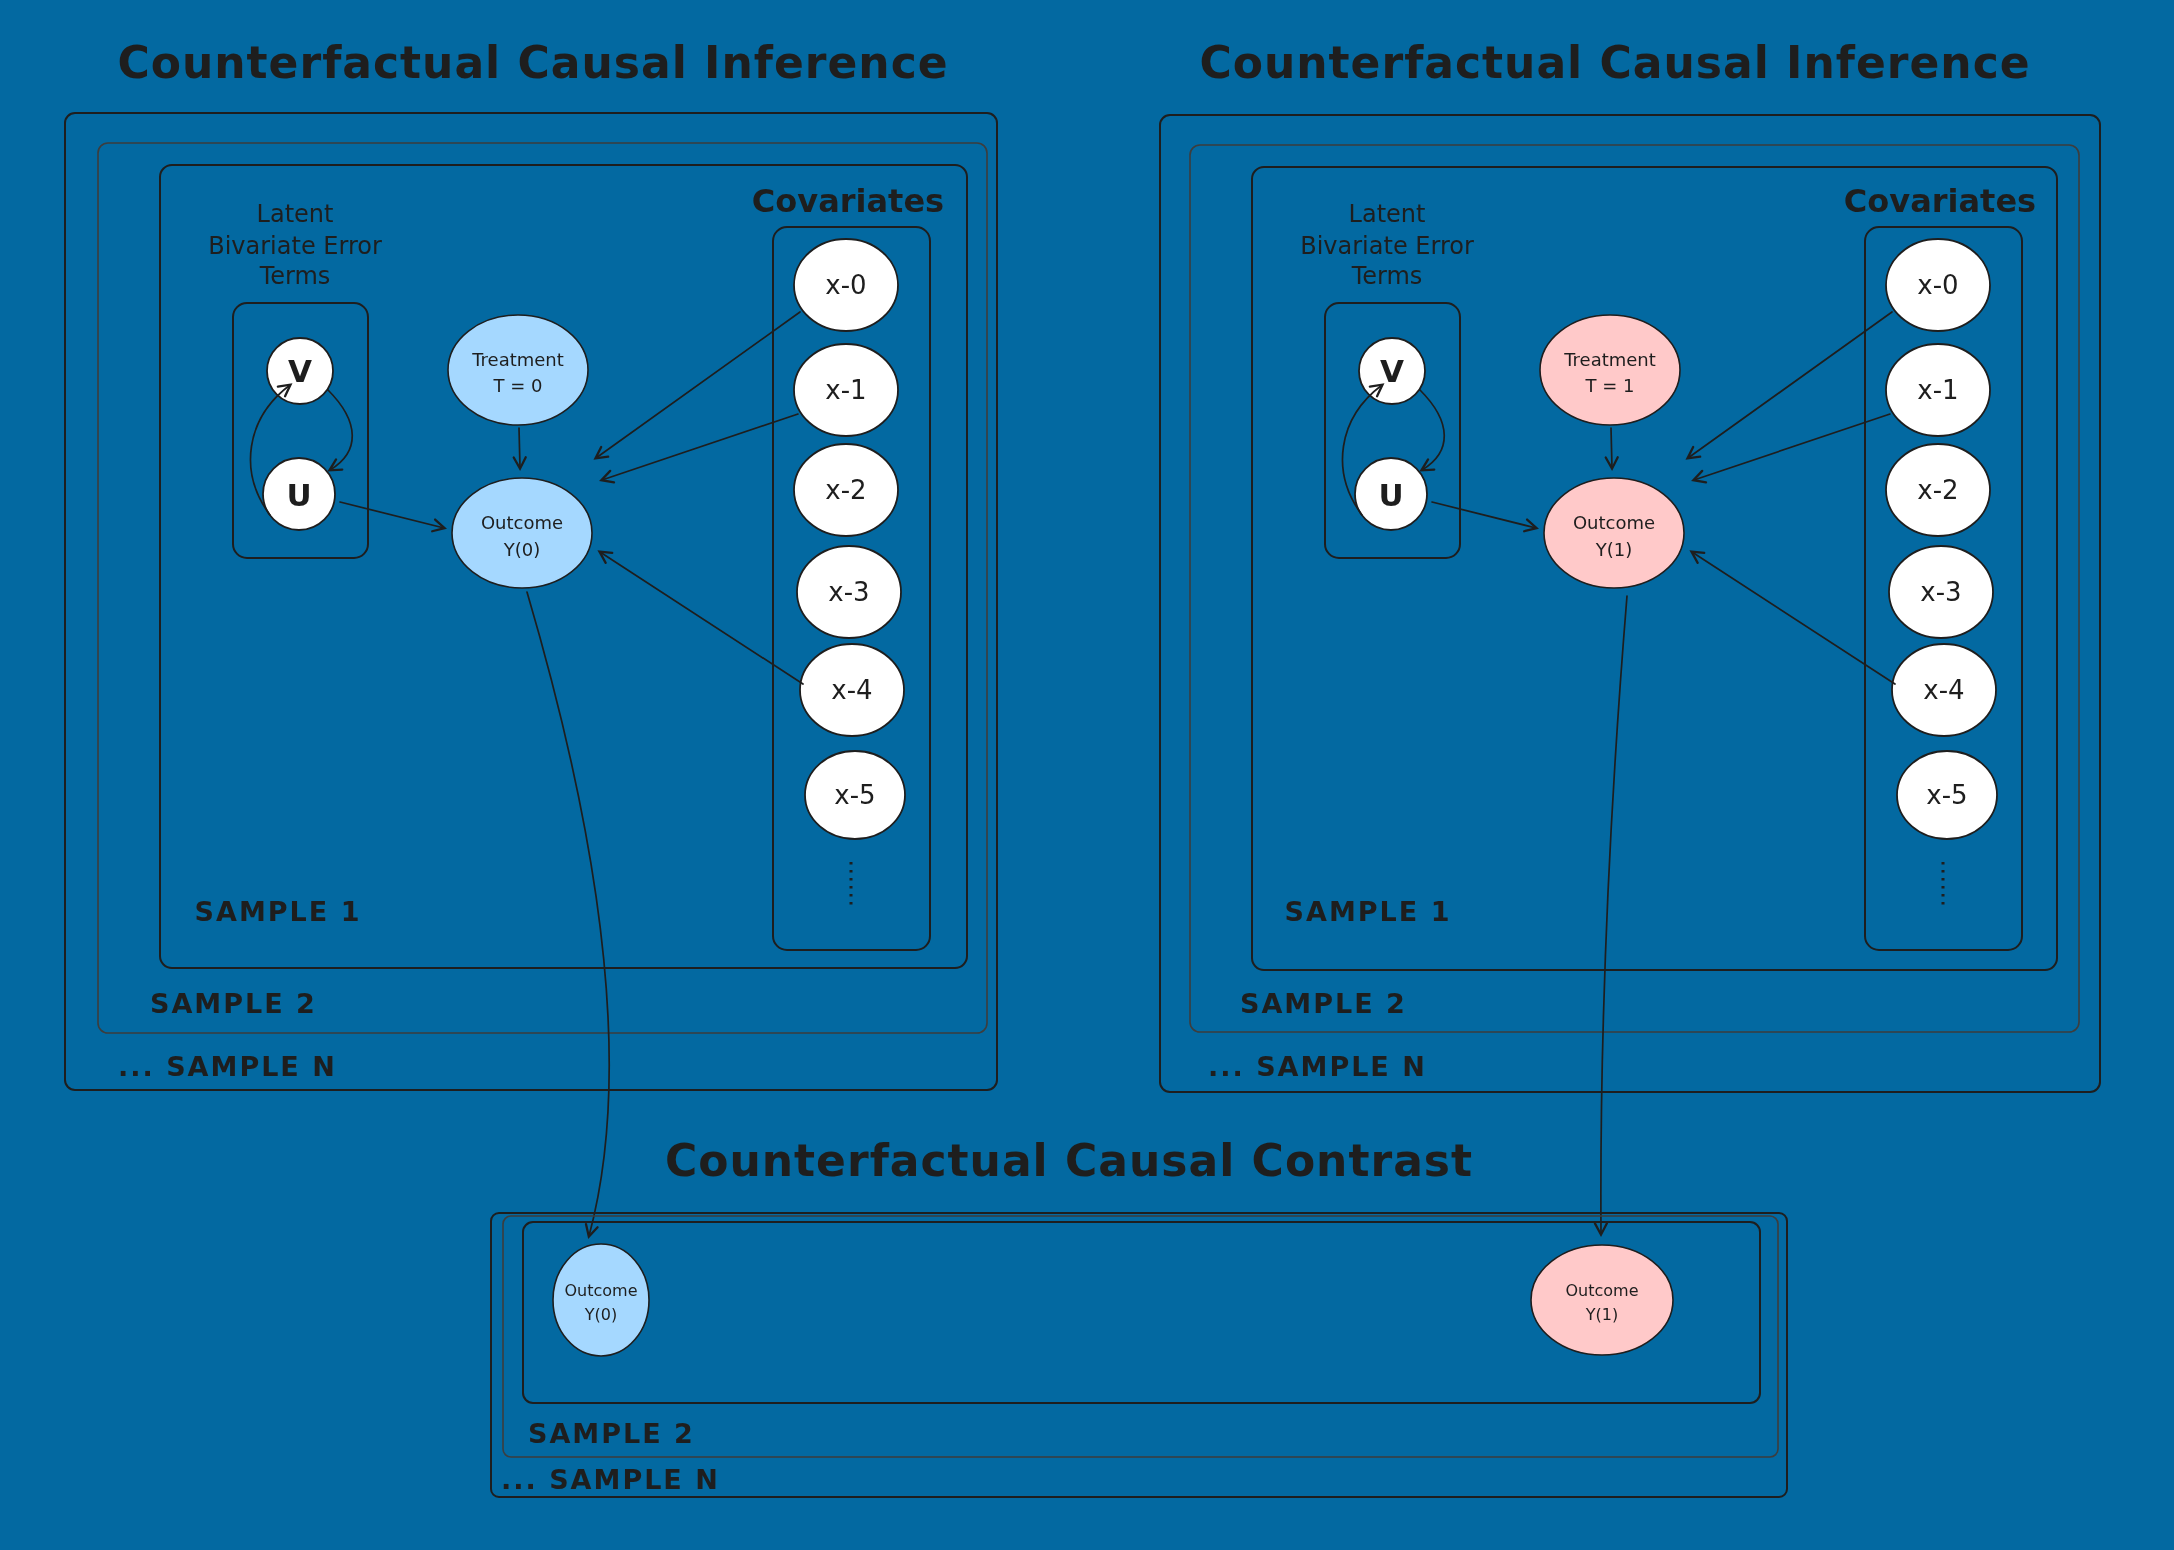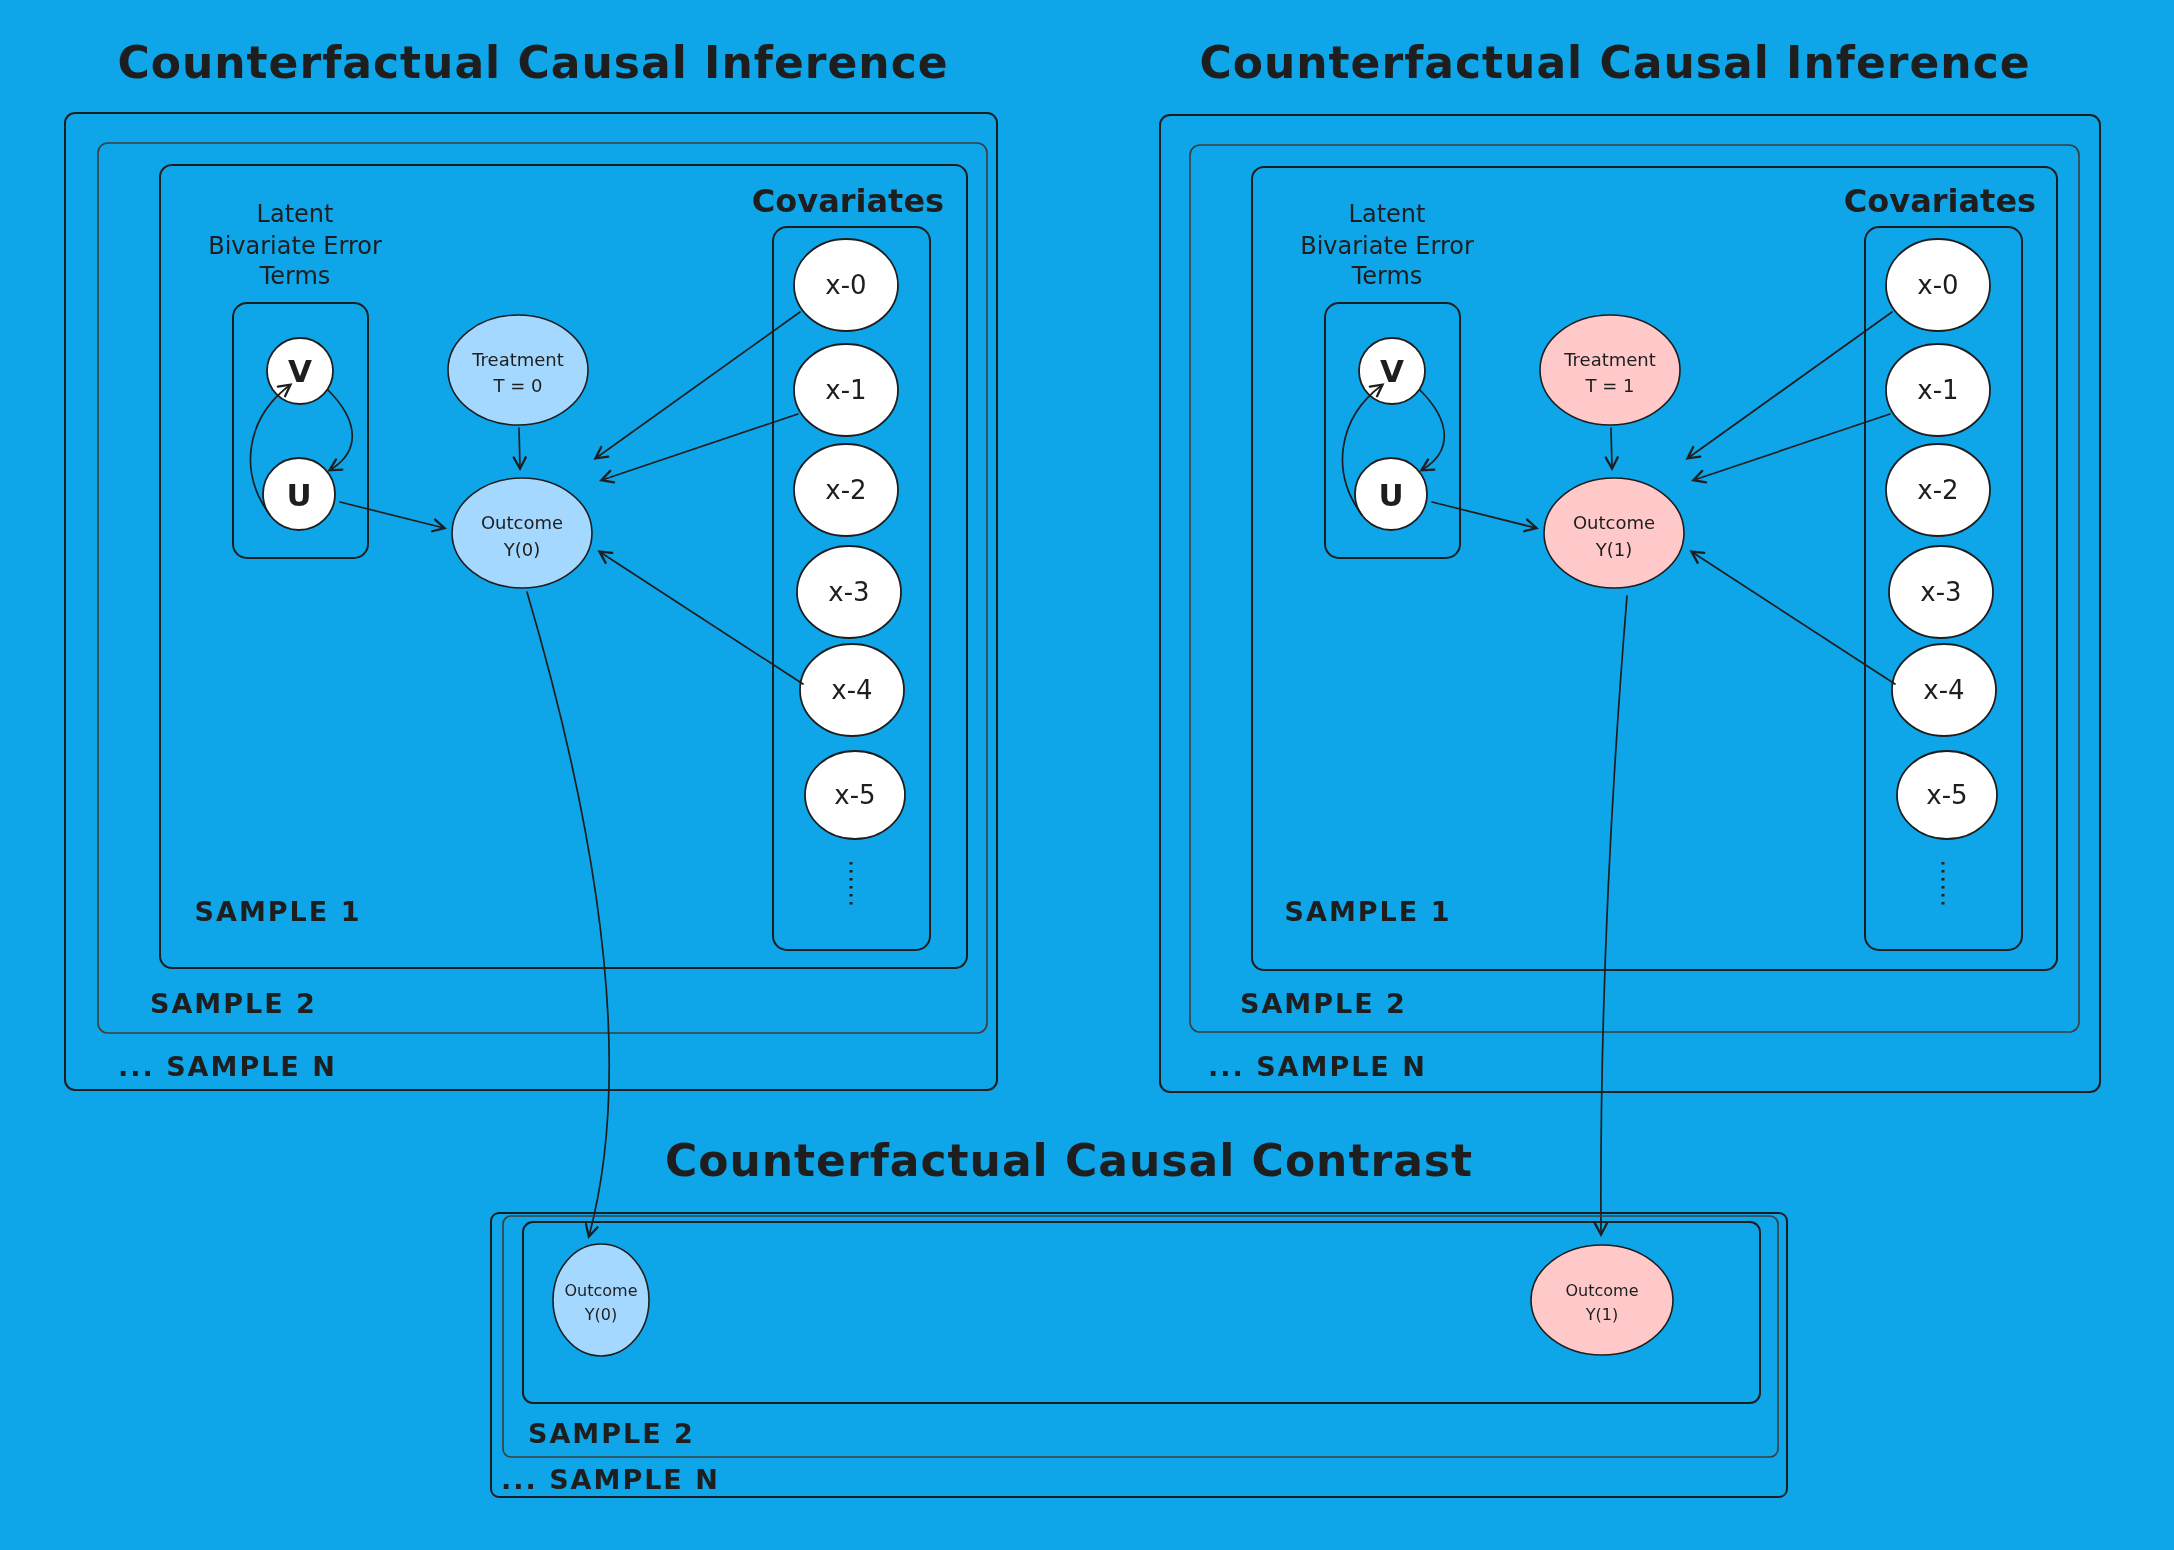--- a/index.html
+++ b/index.html
@@ -1,16 +1,16 @@
 <!DOCTYPE html>
 <html><head>
 <meta charset="utf-8">
 <style>
   html,body{margin:0;padding:0;background:#ffffff;}
-  .canvas{position:relative;width:2174px;height:1550px;background:#0ea5e9;overflow:hidden;text-align:center;}
+  .canvas{position:relative;width:2174px;height:1550px;background:#0369a1;overflow:hidden;text-align:center;}
   svg{display:block;}
   text{font-family:"DejaVu Sans","Liberation Sans",sans-serif;fill:#1e1e1e;}
   .t-title{font-size:44px;font-weight:600;letter-spacing:1px;}
   .t-sample{font-size:27px;font-weight:600;letter-spacing:2px;}
   .t-latent{font-size:24px;font-weight:500;}
   .t-covtitle{font-size:32px;font-weight:600;}
   .t-node{font-size:31px;font-weight:600;}
   .t-covlab{font-size:26px;font-weight:500;}
   .t-ell{font-size:18px;font-weight:500;}
   .t-ellsm{font-size:16px;font-weight:500;}

